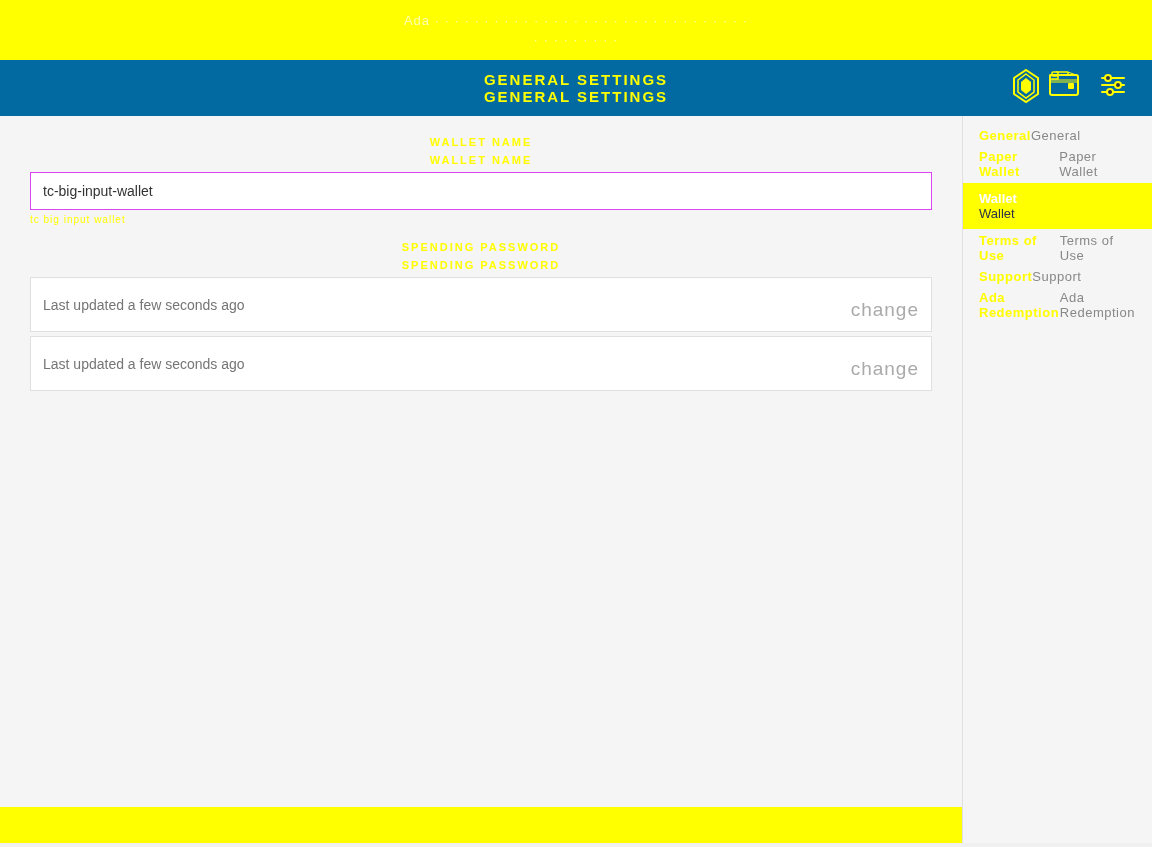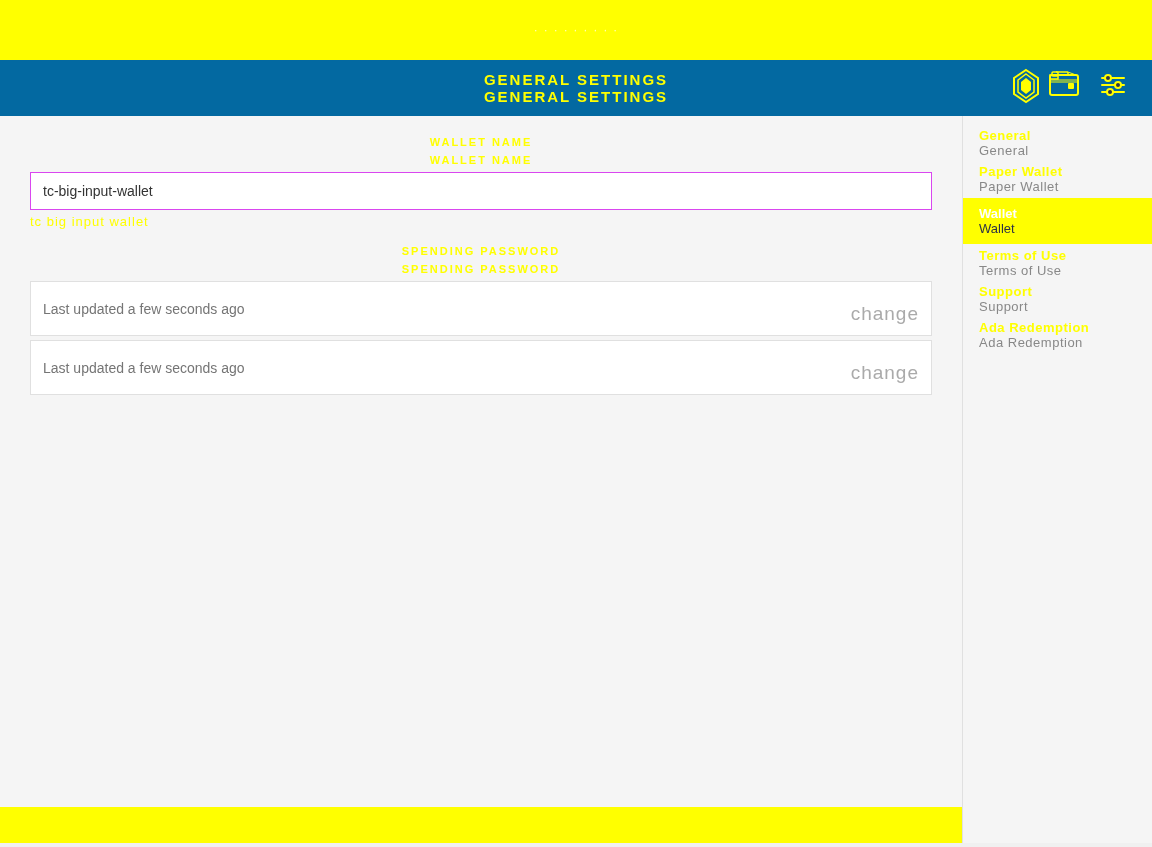--- a/index.html
+++ b/index.html
@@ -113,21 +113,21 @@
       background: #ffffff;
       border: 1px solid #d946ef;
       padding: 10px 12px;
       font-size: 14px;
       color: #333;
       margin-bottom: 4px;
       outline: none;
     }
 
     .input-hint {
-      font-size: 13px;
+      font-size: 10px;
       color: #ffff00;
       letter-spacing: 1px;
       margin-bottom: 16px;
     }
 
     .spending-section {
       margin-top: 10px;
     }
 
     .password-row {
@@ -174,21 +174,20 @@
       padding-top: 10px;
     }
 
     .sidebar-group {
       margin-bottom: 2px;
     }
 
     
     .double-label {
       display: flex;
-      flex-direction: column;
       padding: 2px 16px;
     }
     .double-label .top {
       font-size: 13px;
       color: #ffff00;
       font-weight: bold;
       letter-spacing: 0.5px;
     }
     .double-label .bottom {
       font-size: 13px;
@@ -207,20 +206,21 @@
     }
     .sidebar-active-bar .bottom {
       color: #2d3347;
       font-size: 13px;
     }
   </style>
 </head>
 <body>
 
 <div class="top-banner">
+  <span class="top-banner-text">Ada · · · · · · · · · · · · · · · · · · · · · · · · · · · · · · · ·</span>
   <span class="top-banner-text">· · · · · · · · ·</span>
 </div>
 
 <div class="navbar">
   <div class="navbar-logo">
     <span class="logo-icon">
       
       <svg width="36" height="36" viewBox="0 0 36 36">
         <polygon points="18,2 30,10 30,26 18,34 6,26 6,10" fill="none" stroke="#ffff00" stroke-width="2"></polygon>
         <polygon points="18,6 26,12 26,24 18,30 10,24 10,12" fill="none" stroke="#ffff00" stroke-width="1.5"></polygon>

